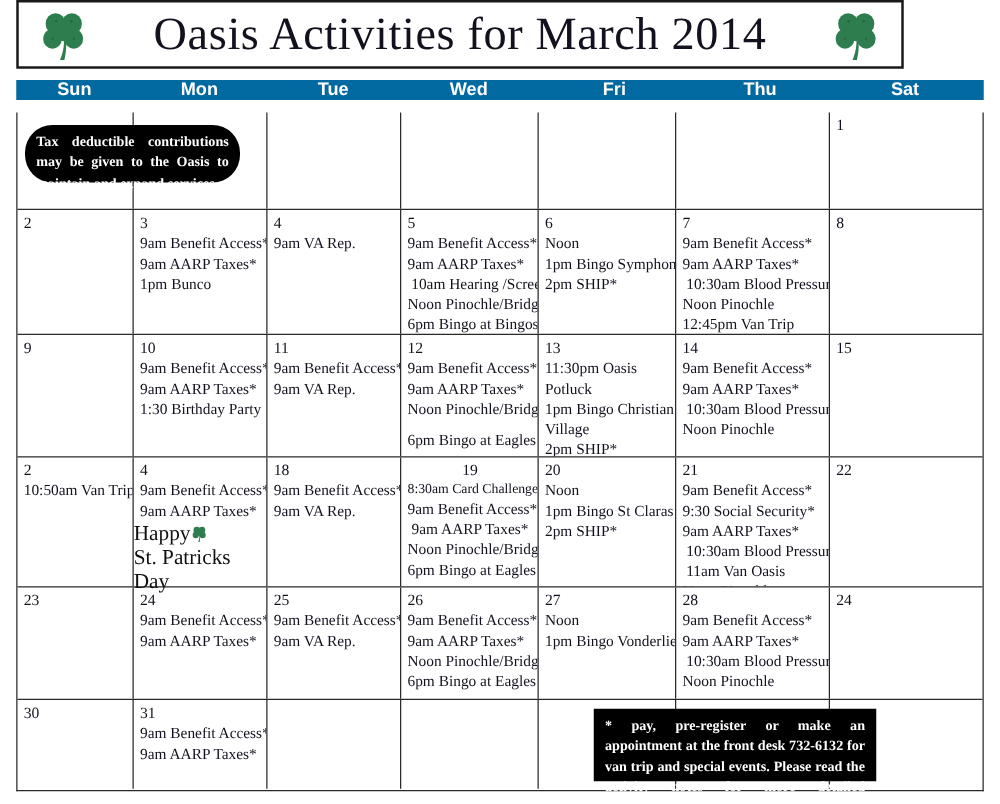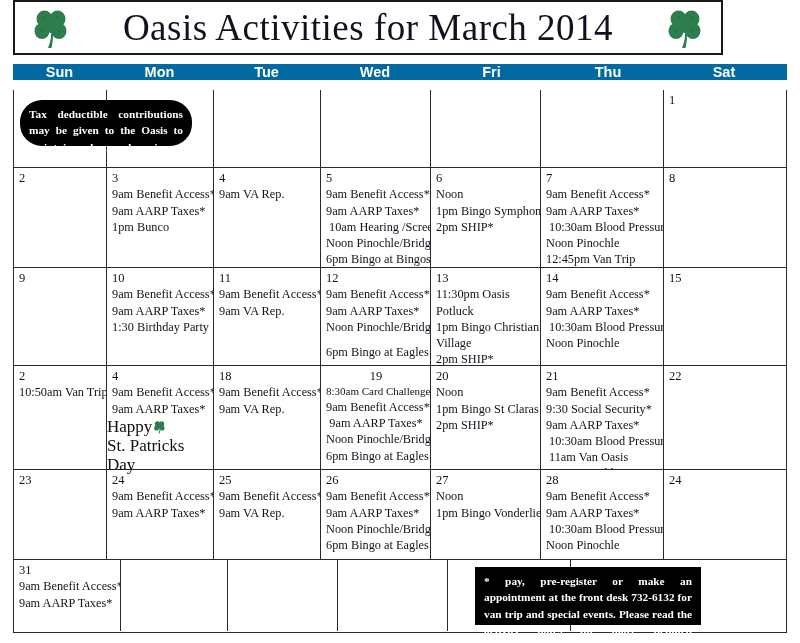--- a/index.html
+++ b/index.html
@@ -369,20 +369,23 @@
           <div class="evt">9am Benefit Access*</div>
           <div class="evt">9am AARP Taxes*</div>
           <div class="evt indent">10:30am Blood Pressure</div>
           <div class="evt">Noon Pinochle</div>
         </div>
         <div class="cell" style="width: 122px;">
           <div class="daynum">24</div>
         </div>
       </div>
       <div class="week" style="height: 71px;">
+        <div class="cell" style="width: 93px;">
+          <div class="daynum">30</div>
+        </div>
         <div class="cell" style="width: 107px;">
           <div class="daynum">31</div>
           <div class="evt">9am Benefit Access*</div>
           <div class="evt">9am AARP Taxes*</div>
         </div>
         <div class="cell" style="width: 107px;">
           <div class="daynum"></div>
         </div>
         <div class="cell" style="width: 110px;">
           <div class="daynum"></div>

